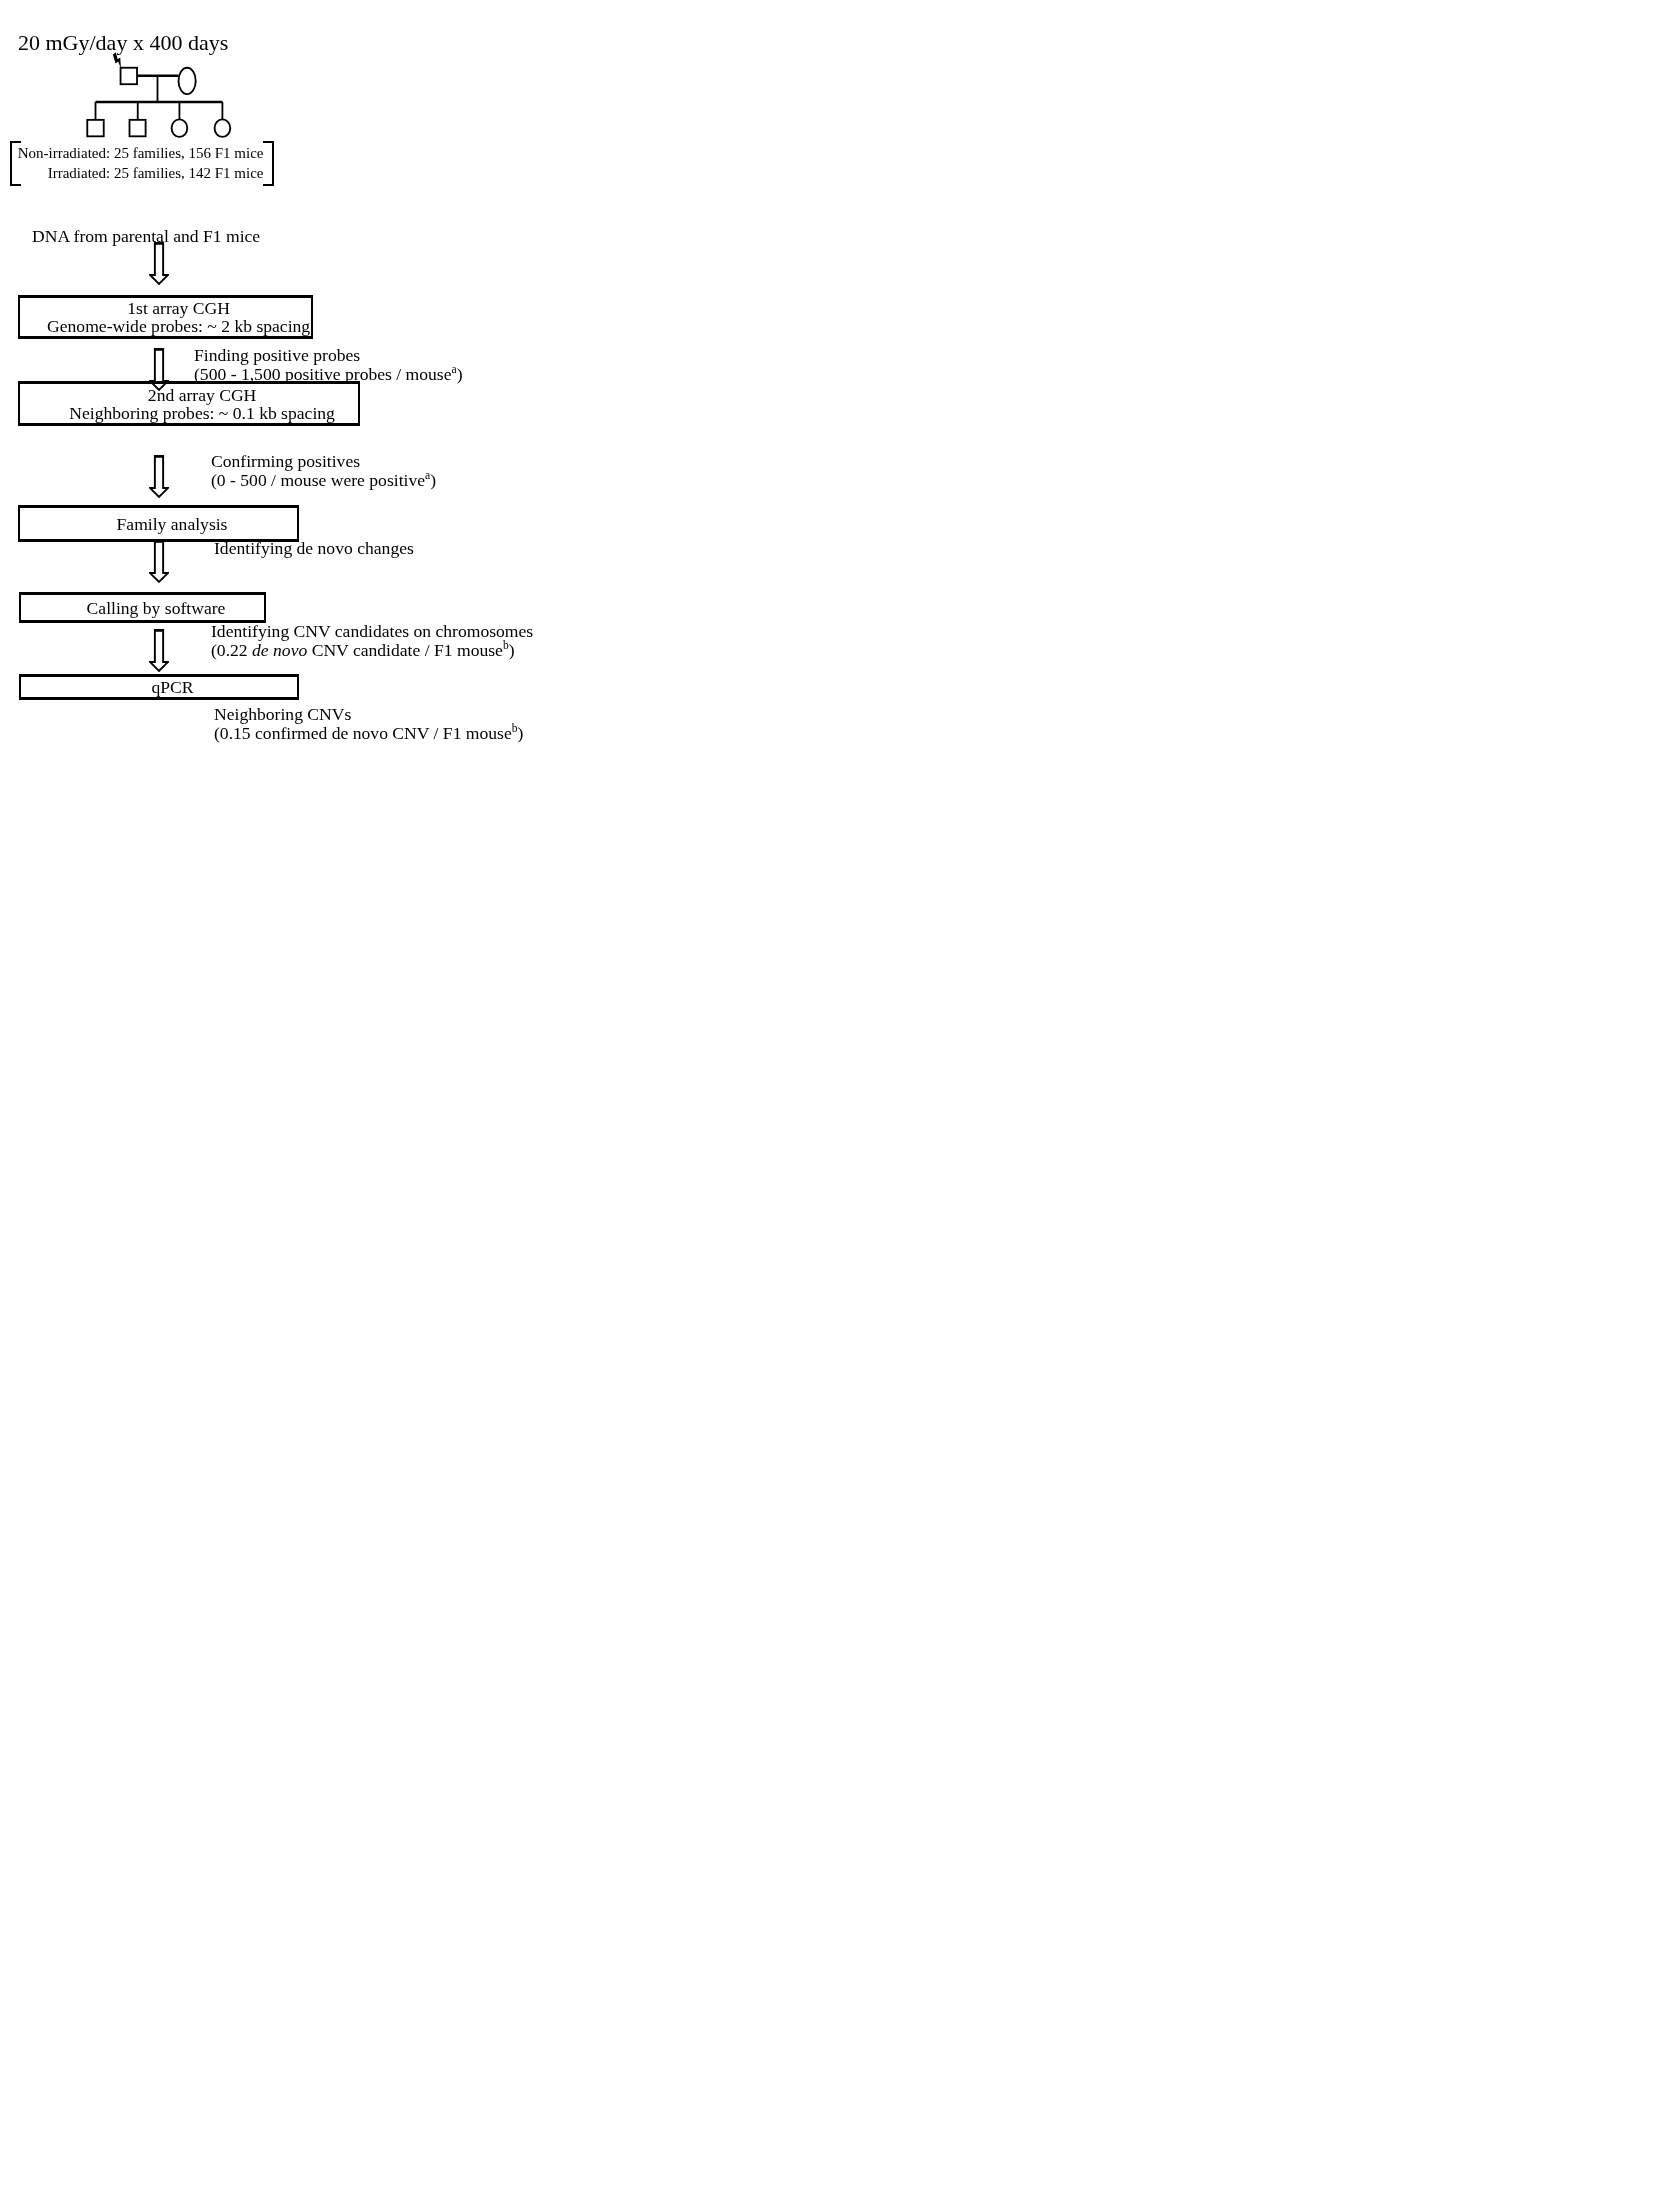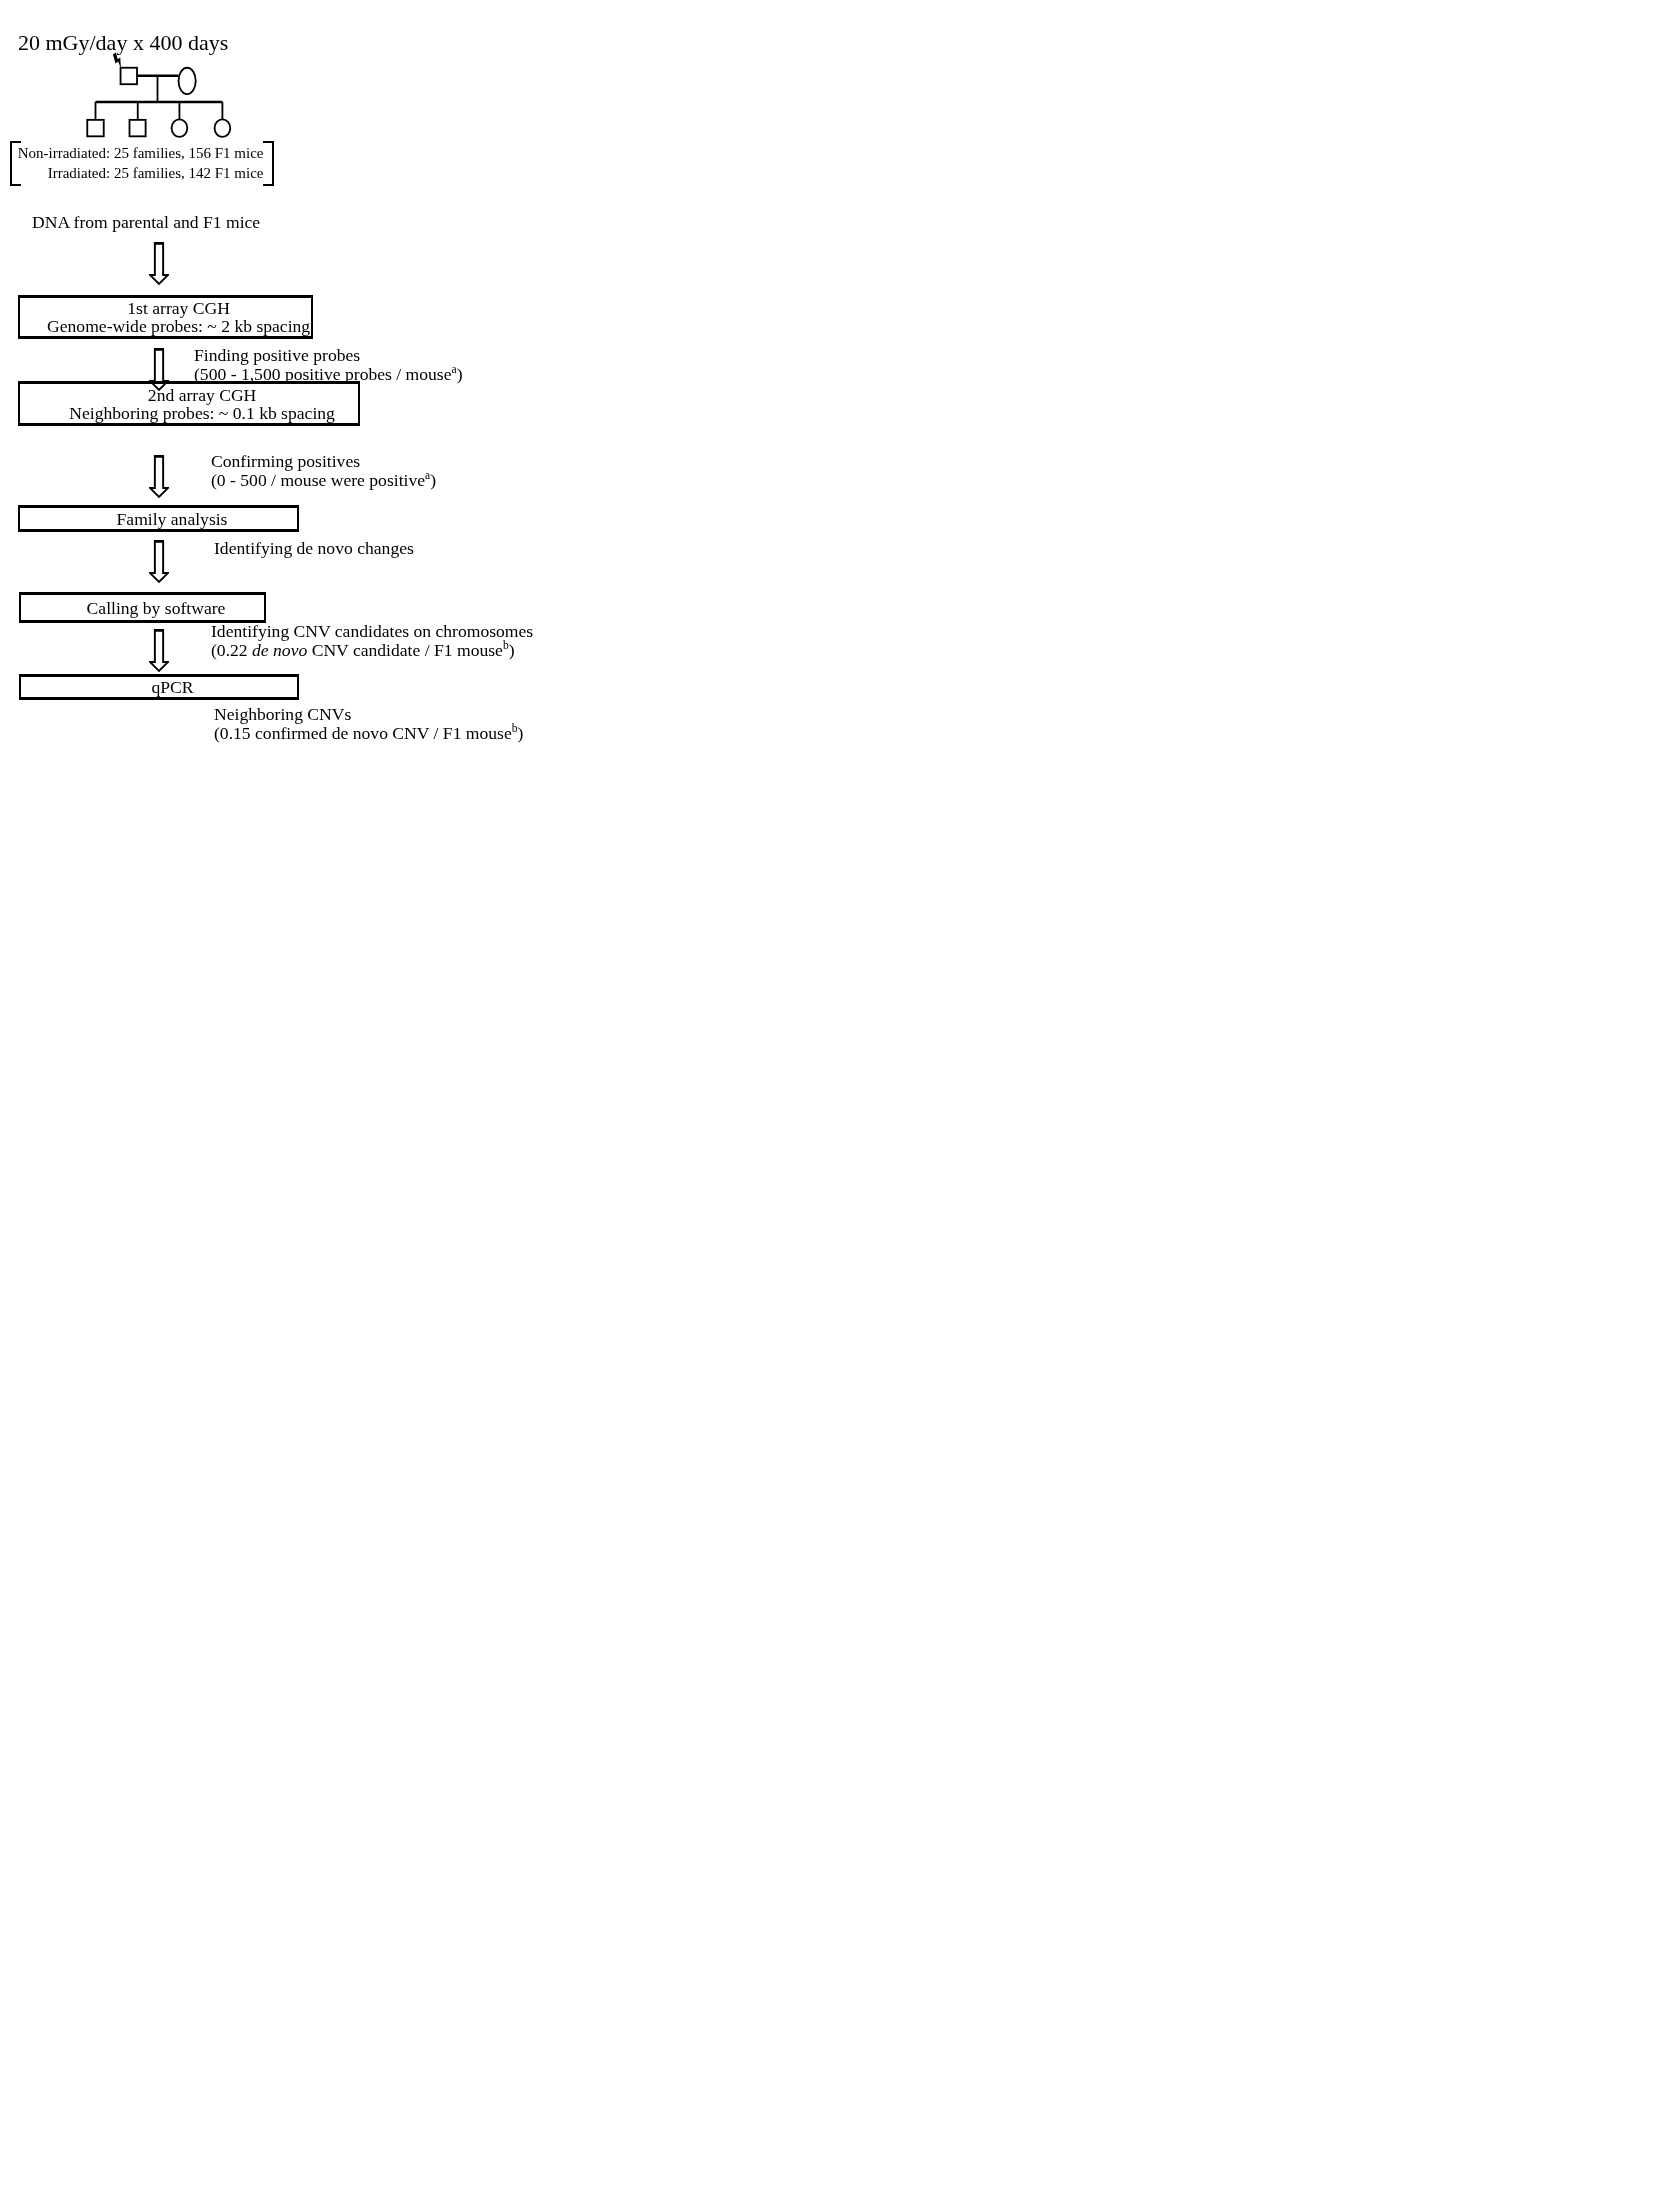--- a/index.html
+++ b/index.html
@@ -67,21 +67,21 @@
     <ellipse cx="1210" cy="613" rx="43" ry="48" fill="#fff" stroke="#000" stroke-width="10"></ellipse>
   </svg>
 
   <div class="abs bracket-l" style="left:10px;top:125px;"></div>
   <div class="abs bracket-r" style="left:263px;top:125px;"></div>
   <div class="abs legend" style="left:16.5px;top:127px;width:247px;">
     <div>Non-irradiated: 25 families, 156 F1 mice</div>
     <div>Irradiated: 25 families, 142 F1 mice</div>
   </div>
 
-  <div class="abs body-text" style="left:32px;top:197px;">DNA from parental and F1 mice</div>
+  <div class="abs body-text" style="left:32px;top:211px;">DNA from parental and F1 mice</div>
 
   <svg class="abs" style="left:149px;top:226px;" width="20" height="43" viewBox="0 0 36 78">
     <path d="M10.5,1.5 H25.5 V60 H34 L18,76 L2,60 H10.5 Z" fill="#fff" stroke="#000" stroke-width="3.5"></path>
     <rect x="9" y="0" width="18" height="5" fill="#000"></rect>
   </svg>
 
   <div class="abs flowbox" style="left:17.6px;top:279px;width:295px;height:44px;">
     <div>1st array CGH</div>
     <div>Genome-wide probes: ~ 2 kb spacing</div>
   </div>
@@ -102,21 +102,21 @@
 
   <svg class="abs" style="left:149px;top:439px;" width="20" height="43" viewBox="0 0 36 78">
     <path d="M10.5,1.5 H25.5 V60 H34 L18,76 L2,60 H10.5 Z" fill="#fff" stroke="#000" stroke-width="3.5"></path>
     <rect x="9" y="0" width="18" height="5" fill="#000"></rect>
   </svg>
   <div class="abs body-text" style="left:211px;top:436px;">
     <div>Confirming positives</div>
     <div><span>(0 - 500 / mouse were positive</span><sup>a</sup><span>)</span></div>
   </div>
 
-  <div class="abs flowbox" style="left:18px;top:489px;width:281px;height:27px;">
+  <div class="abs flowbox" style="left:18px;top:489px;width:281px;height:37px;">
     <div>Family analysis</div>
   </div>
 
   <svg class="abs" style="left:149px;top:524px;" width="20" height="43" viewBox="0 0 36 78">
     <path d="M10.5,1.5 H25.5 V60 H34 L18,76 L2,60 H10.5 Z" fill="#fff" stroke="#000" stroke-width="3.5"></path>
     <rect x="9" y="0" width="18" height="5" fill="#000"></rect>
   </svg>
   <div class="abs body-text" style="left:214px;top:523px;">
     <div>Identifying de novo changes</div>
   </div>

